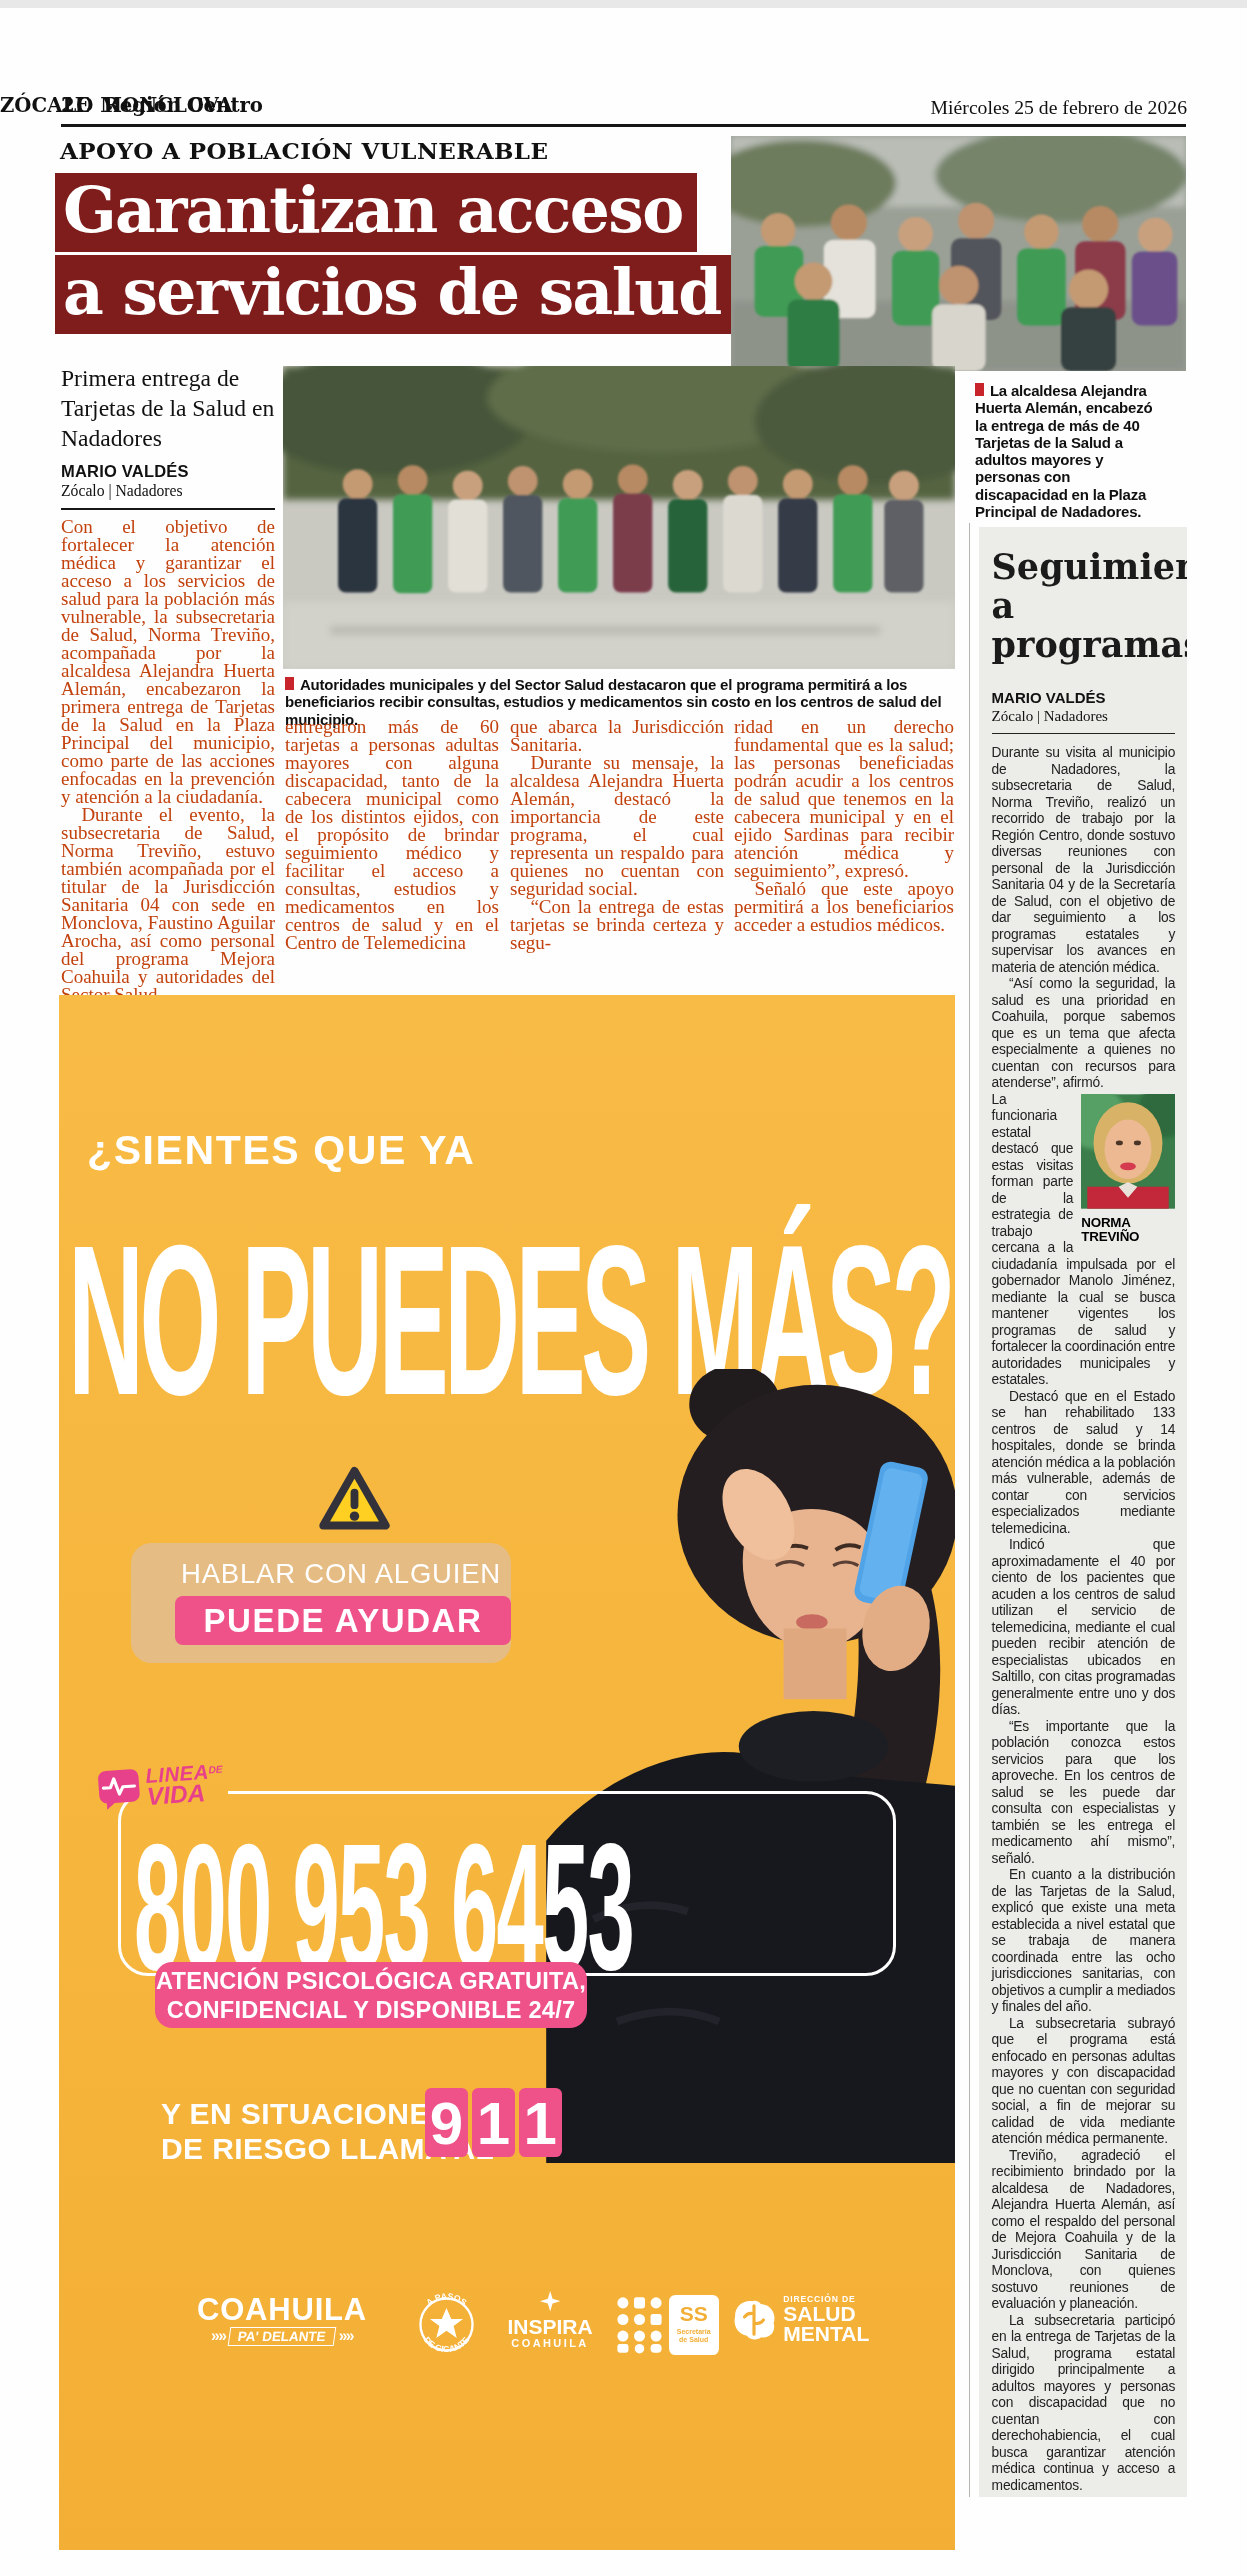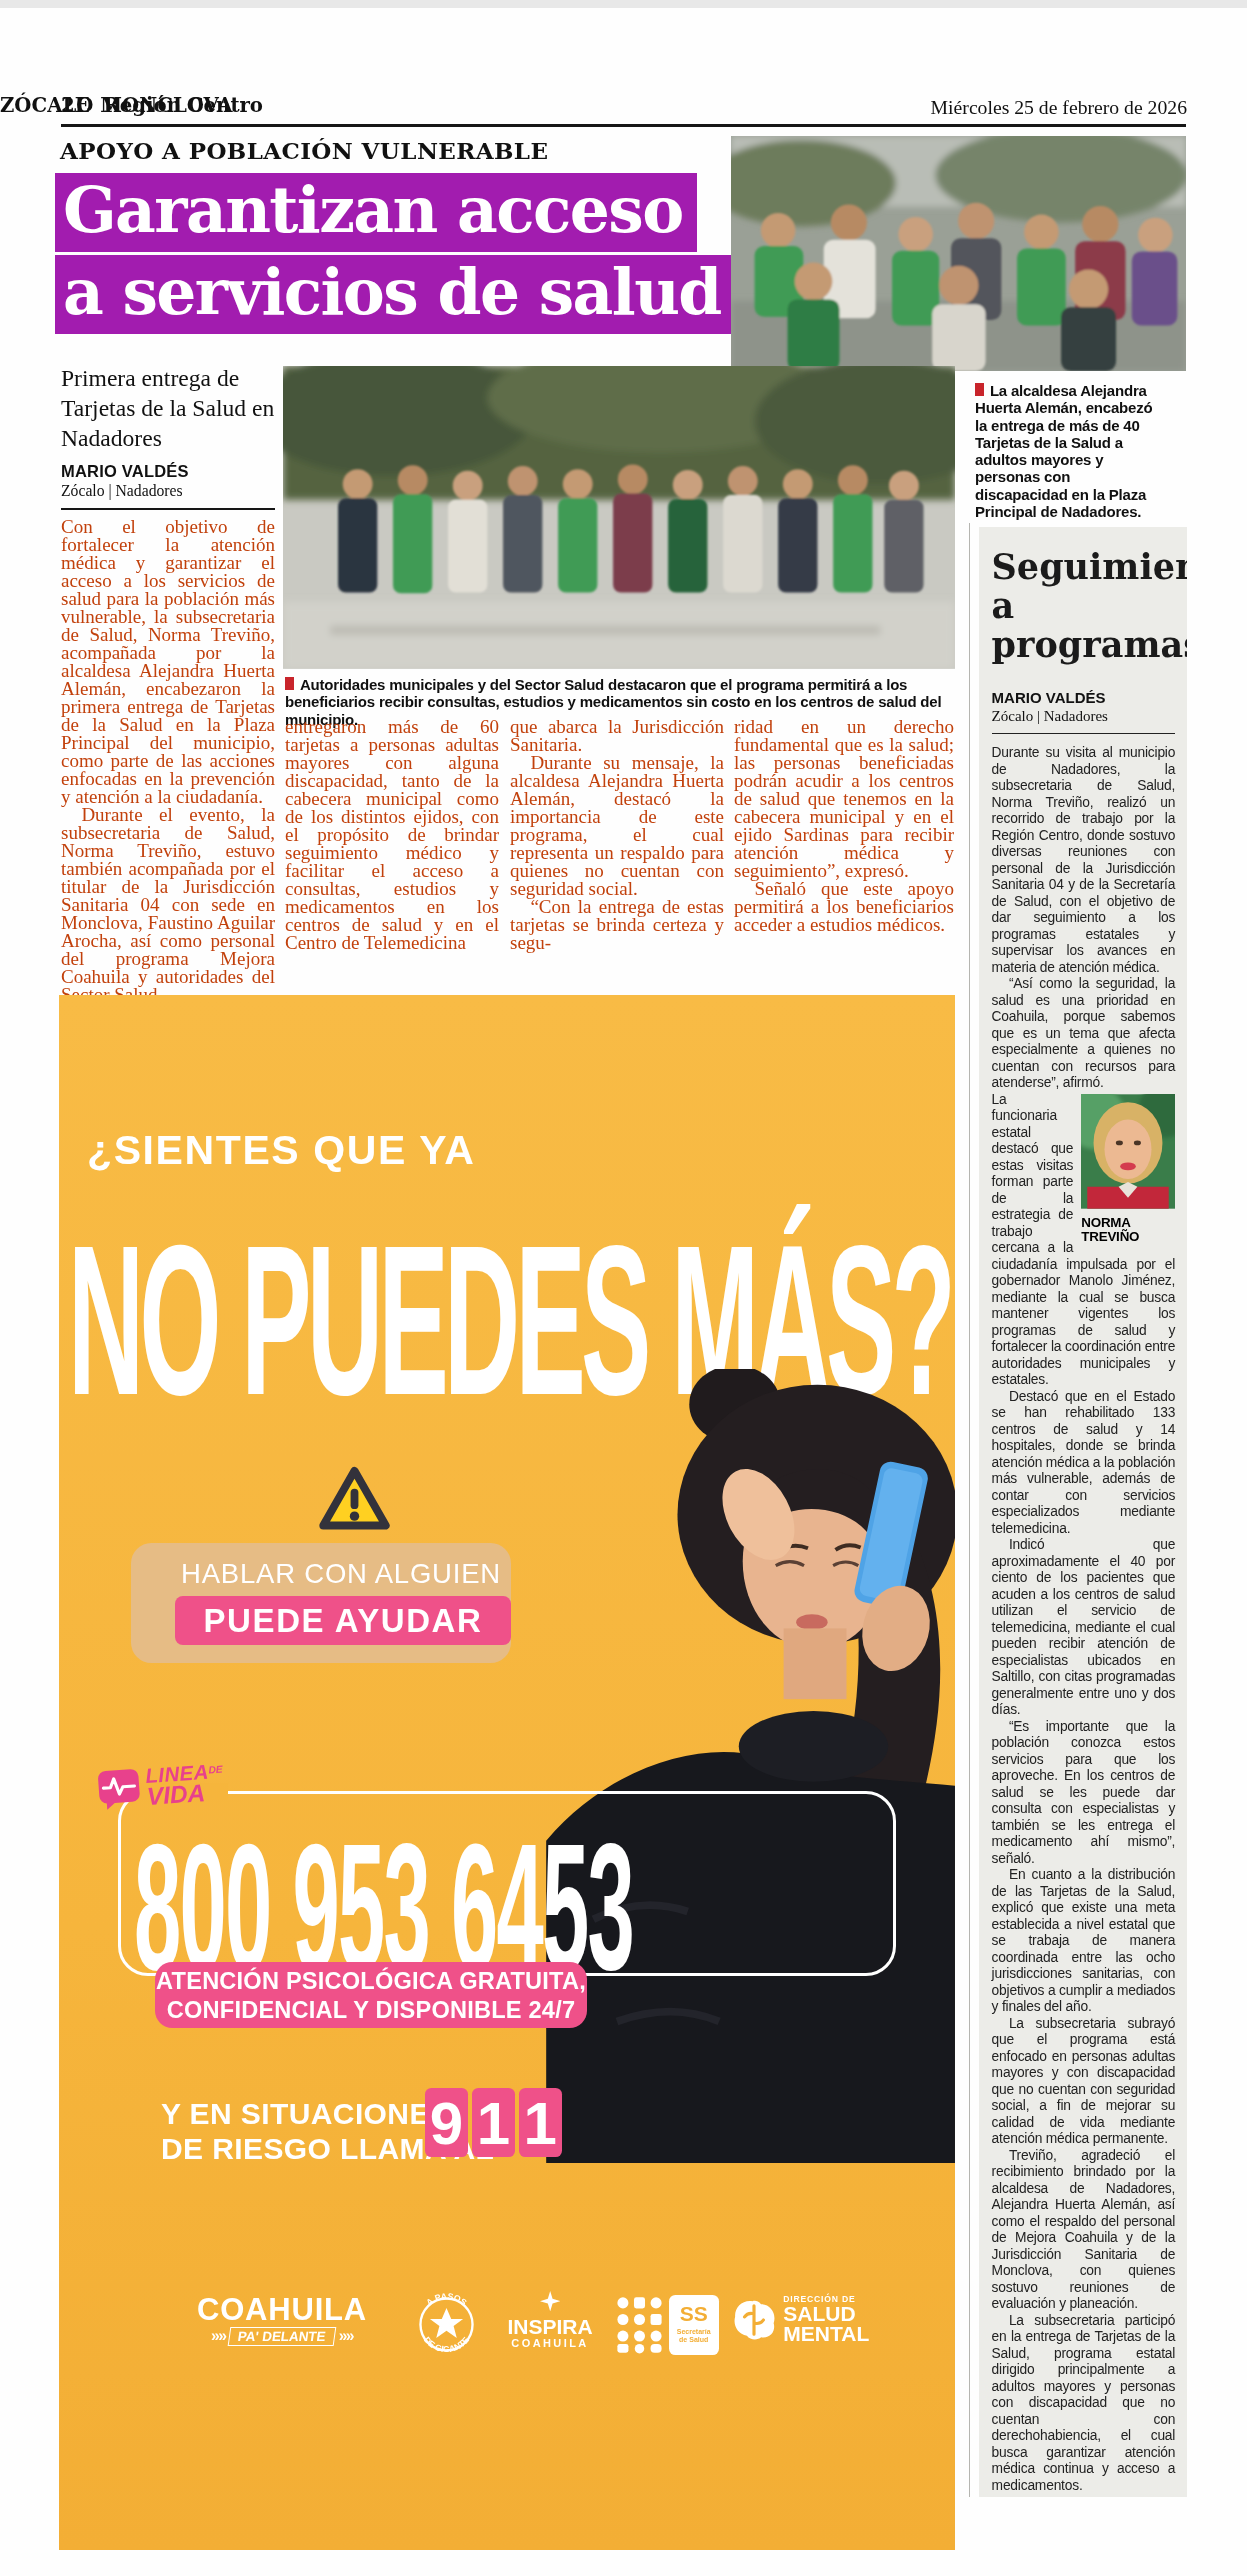--- a/index.html
+++ b/index.html
@@ -11,21 +11,21 @@
   .serif{font-family:"Liberation Serif",serif;}
 
   
   .hd-left{left:61px;top:86px;font-size:19.7px;}
   .hd-center{left:0;right:0;top:86px;text-align:left;font-size:19.7px;}
   .hd-right{right:61px;top:88px;font-size:19.7px;font-family:"Liberation Serif",serif;}
   .hd-rule{left:61px;top:116px;width:1125px;height:3.1px;background:#161616;}
 
   
   .kicker{left:60px;top:129px;font-size:23px;letter-spacing:0.4px;}
-  .hl{left:55px;background:#a21caf;color:#fff;font-size:63px;line-height:1.0;
+  .hl{left:55px;background:#7f1d1d;color:#fff;font-size:63px;line-height:1.0;
       letter-spacing:-1.6px;padding:6.3px 14px 9.4px 7.9px;white-space:nowrap;}
   .deck{left:61px;top:355px;width:224px;font-size:23.6px;line-height:30px;}
   .byline{left:61px;top:454px;font-size:16.5px;font-weight:bold;letter-spacing:0.2px;}
   .credit{left:61px;top:474px;font-size:15.7px;}
   .by-rule{left:61px;top:500px;width:214px;height:1.6px;background:#161616;}
 
   
   .bodycol{font-size:19px;line-height:18px;text-align:justify;color:#c2410c;}
   .bodycol p{margin:0;}
   .bodycol p + p{text-indent:20.4px;}

